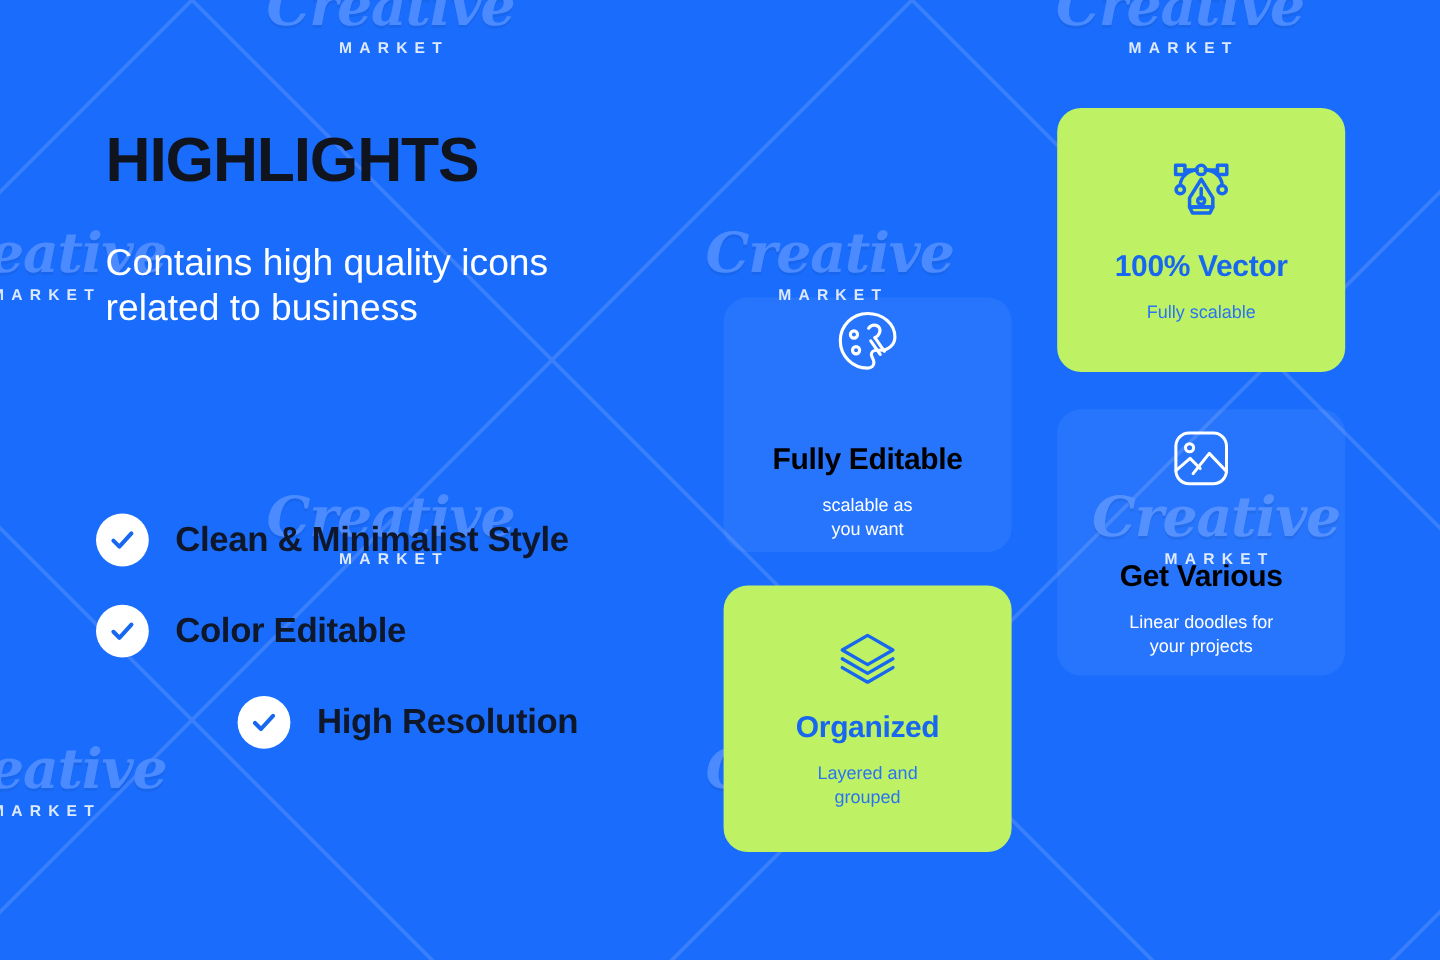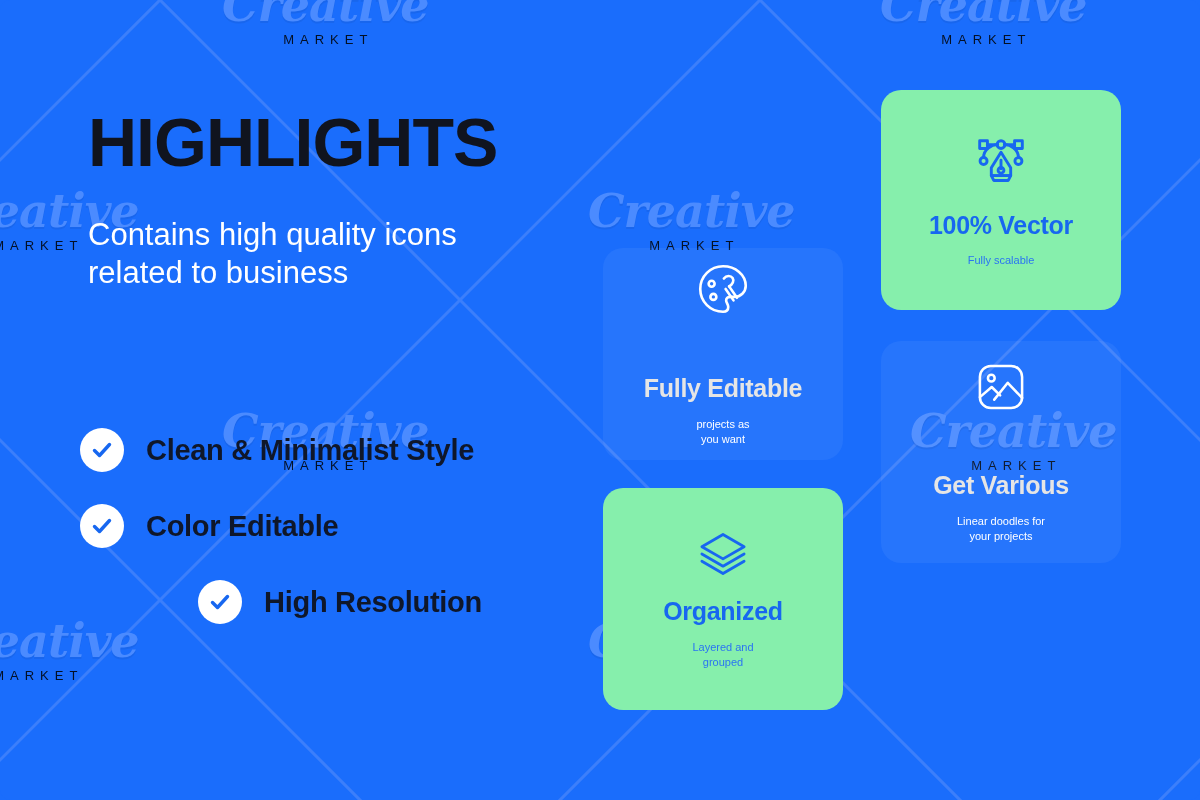--- a/index.html
+++ b/index.html
@@ -34,33 +34,33 @@
     font-weight:700;
     font-size:46px;
     color:#4b8bff;
     letter-spacing:-1px;
     text-shadow:0 2px 0 rgba(20,85,200,.28);
   }
   .wm .wm-sub {
     display:block;
     margin-top:5px;
     font-family:"Liberation Sans", sans-serif;
-    font-weight:400;
+    font-weight:700;
     font-size:13px;
     letter-spacing:6px;
-    color:#000000;
+    color:#ffffff;
     opacity:.85;
     text-indent:6px;
   }
 
   
   .left-col { position:absolute; left:88px; top:108px; width:470px; }
 
   .page-title {
-    font-size:68px;
+    font-size:52px;
     font-weight:700;
     letter-spacing:-1px;
     color:#10141f;
     line-height:1;
   }
   .page-subtitle {
     margin-top:40px;
     font-size:31px;
     font-weight:300;
     line-height:1.22;
@@ -97,40 +97,40 @@
   .card {
     position:absolute;
     border-radius:20px;
     display:flex;
     flex-direction:column;
     align-items:center;
     justify-content:center;
     text-align:center;
     padding:14px;
   }
-  .card.white { background:#86efac; }
+  .card.white { background:#bef264; }
   .card.tint  { background:rgba(255,255,255,.055); }
 
   .card-icon { margin-bottom:18px; line-height:0; }
   .card-title {
     font-size:25px;
     font-weight:700;
     letter-spacing:-.3px;
     line-height:1.1;
   }
   .card-sub {
     margin-top:14px;
-    font-size:11px;
+    font-size:15px;
     font-weight:400;
     line-height:1.35;
     white-space:pre-line;
   }
   .card.white .card-title { color:#1767f0; }
   .card.white .card-sub   { color:#2a74f2; }
-  .card.tint  .card-title { color:#e5e5e5;margin-top:40px; }
+  .card.tint  .card-title { color:#000000;margin-top:40px; }
   .card.tint  .card-sub   { color:#ffffff; }
 
   #card-vector    { left:881px; top:90px;  width:240px; height:220px; }
   #card-editable  { left:603px; top:248px; width:240px; height:212px; }
   #card-various   { left:881px; top:341px; width:240px; height:222px; }
   #card-organized { left:603px; top:488px; width:240px; height:222px; }
 </style>
 </head>
 <body>
 
@@ -257,21 +257,21 @@
                  C38 49.4 35.6 47.6 35.6 45 C35.6 42.6 37.6 41 40.2 41 L45 41
                  C52 41 58 35.6 58 28.4 C58 15.8 46.4 6 32 6 Z"></path>
         <circle cx="19" cy="26" r="3.4"></circle>
         <circle cx="21" cy="41" r="3.4"></circle>
         <path d="M33 20 C36 16 41 16.5 43 19.5 C45 22.5 43 27 39 29"></path>
         <path d="M39 29 L48 42"></path>
         <path d="M35 32 L44 45"></path>
       </svg>
     </span>
     <div class="card-title">Fully Editable</div>
-    <div class="card-sub">projects as
+    <div class="card-sub">scalable as
 you want</div>
   </div>
 
   <div class="card white" id="card-organized">
     <span class="card-icon">
       <svg width="52" height="52" viewBox="0 0 64 64" fill="none" stroke="#1767f0" stroke-width="3.4" stroke-linecap="round" stroke-linejoin="round">
         <path d="M32 8 L58 23 L32 38 L6 23 Z"></path>
         <path d="M6 32 L32 47 L58 32"></path>
         <path d="M6 41 L32 56 L58 41"></path>
       </svg>

